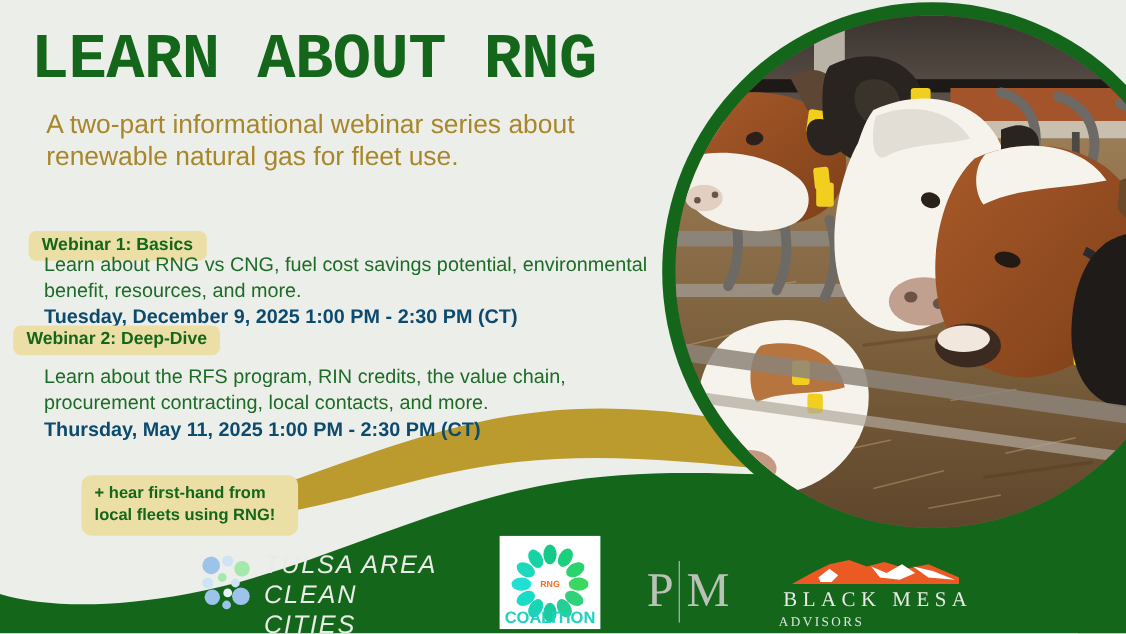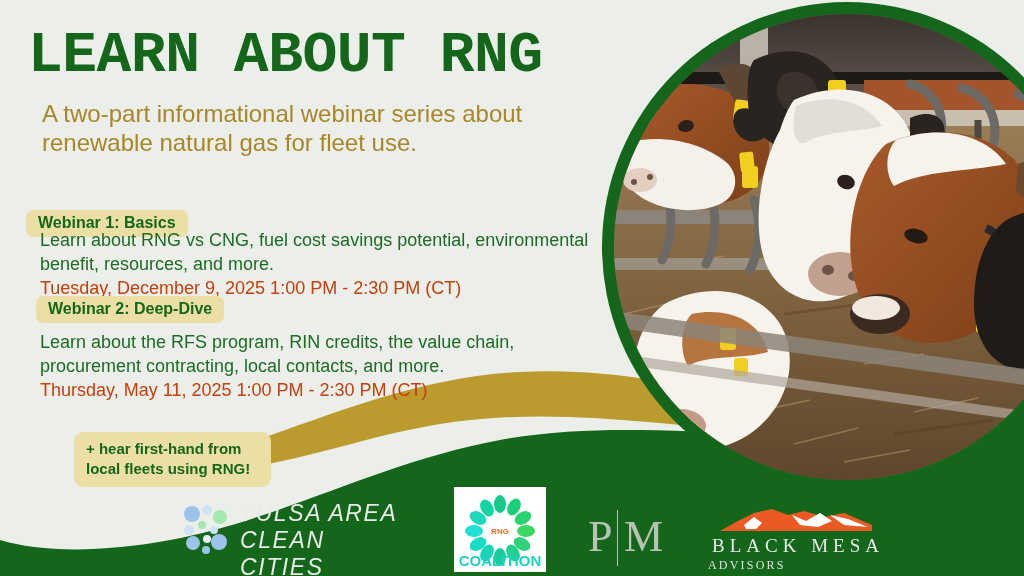--- a/index.html
+++ b/index.html
@@ -61,21 +61,21 @@
     color:#14661a;
     white-space:nowrap;
   }
   .body-text{
     position:absolute;
     width:580px;
     font-size:18px;line-height:24px;
     color:#1d6b27;
   }
   .body-text .when{
-    display:block;font-weight:normal;color:#c2410c;
+    display:block;font-weight:bold;color:#0c4a6e;
   }
 
   .note-badge{
     position:absolute;left:26px;top:432px;
     background:#ecdfa6;border-radius:9px;
     padding:7px 12px 8px 12px;
     font-size:15px;line-height:20px;font-weight:bold;
     color:#14661a;
     width:173px;
     margin-left:48px;
@@ -277,21 +277,21 @@
 
   <div class="headline">LEARN ABOUT RNG</div>
   <div class="subtitle">A two-part informational webinar series about renewable natural gas for fleet use.</div>
 
   <div class="badge" style="left:26px;top:170px;margin-top:40px;">Webinar 1: Basics</div>
   <div class="body-text" style="left:40px;top:204px;margin-top:24px;">
     <span>Learn about RNG vs CNG, fuel cost savings potential, environmental benefit, resources, and more.</span>
     <span class="when">Tuesday, December 9, 2025 1:00 PM - 2:30 PM (CT)</span>
   </div>
 
-  <div class="badge" style="left:36px;top:296px;padding-left:12px;">Webinar 2: Deep-Dive</div>
+  <div class="badge" style="left:12px;top:296px;padding-left:12px;">Webinar 2: Deep-Dive</div>
   <div class="body-text" style="left:40px;top:330px;">
     <span>Learn about the RFS program, RIN credits, the value chain, procurement contracting, local contacts, and more.</span>
     <span class="when">Thursday, May 11, 2025 1:00 PM - 2:30 PM (CT)</span>
   </div>
 
   <div class="note-badge">+ hear first-hand from local fleets using RNG!</div>
 
   <div class="logo tacc">
     <svg class="tacc-mark" viewBox="0 0 52 52">
       <circle cx="12" cy="12" r="8" fill="#9cc3ea"></circle>

